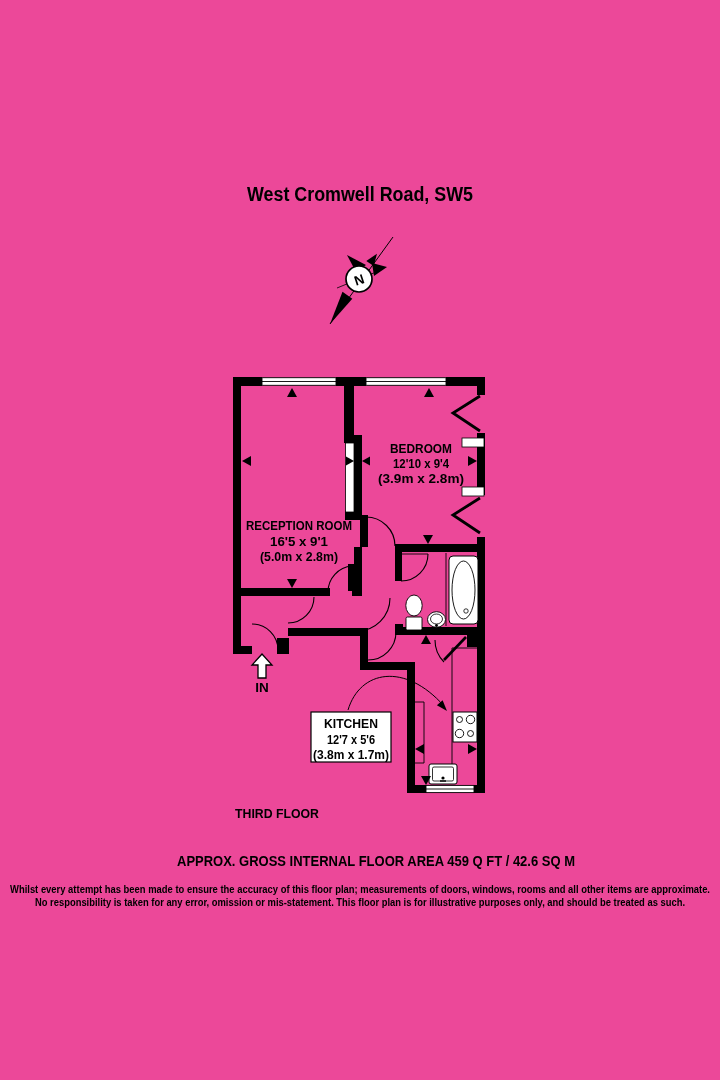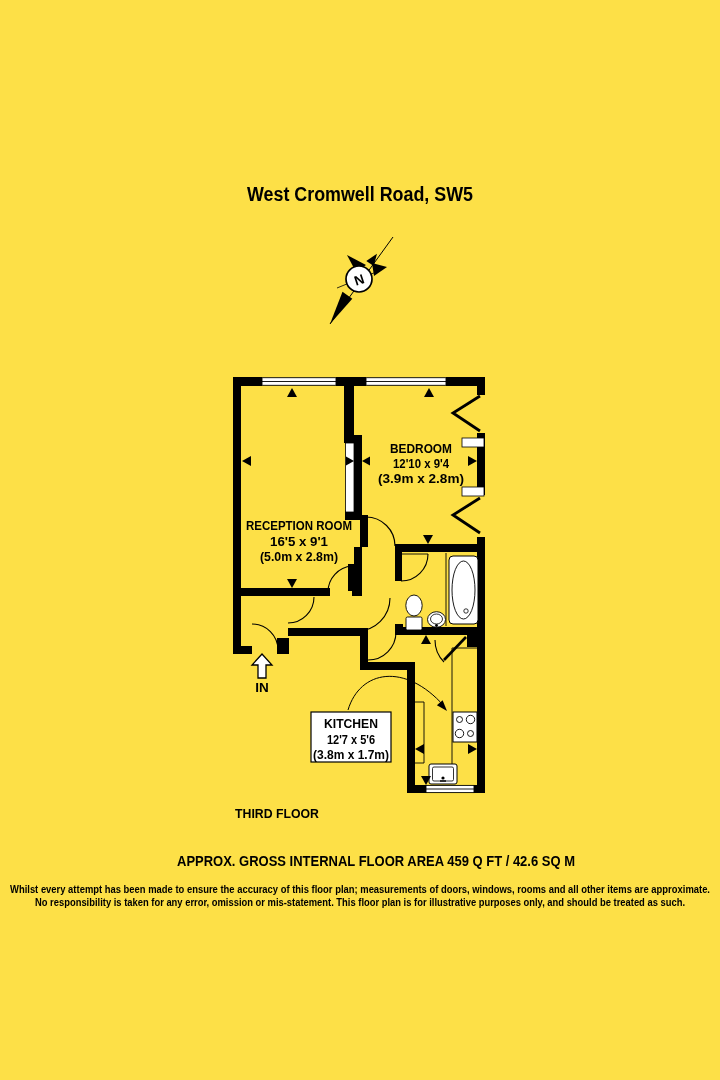--- a/index.html
+++ b/index.html
@@ -1,16 +1,16 @@
 <!DOCTYPE html>
 <html><head>
 <meta charset="utf-8">
 <style>
   html,body{margin:0;padding:0;background:#ffffff;}
-  #page{position:relative;width:720px;height:1080px;background:#fde047;overflow:hidden;}
+  #page{position:relative;width:720px;height:1080px;background:#ec4899;overflow:hidden;}
   svg{position:absolute;left:0;top:0;}
   text{font-family:"Liberation Sans", sans-serif;fill:#000;}
   .b{font-weight:bold;}
 </style>
 </head>
 <body>
 
 <div id="page">
 <svg width="720" height="1080" viewBox="0 0 720 1080">
 

